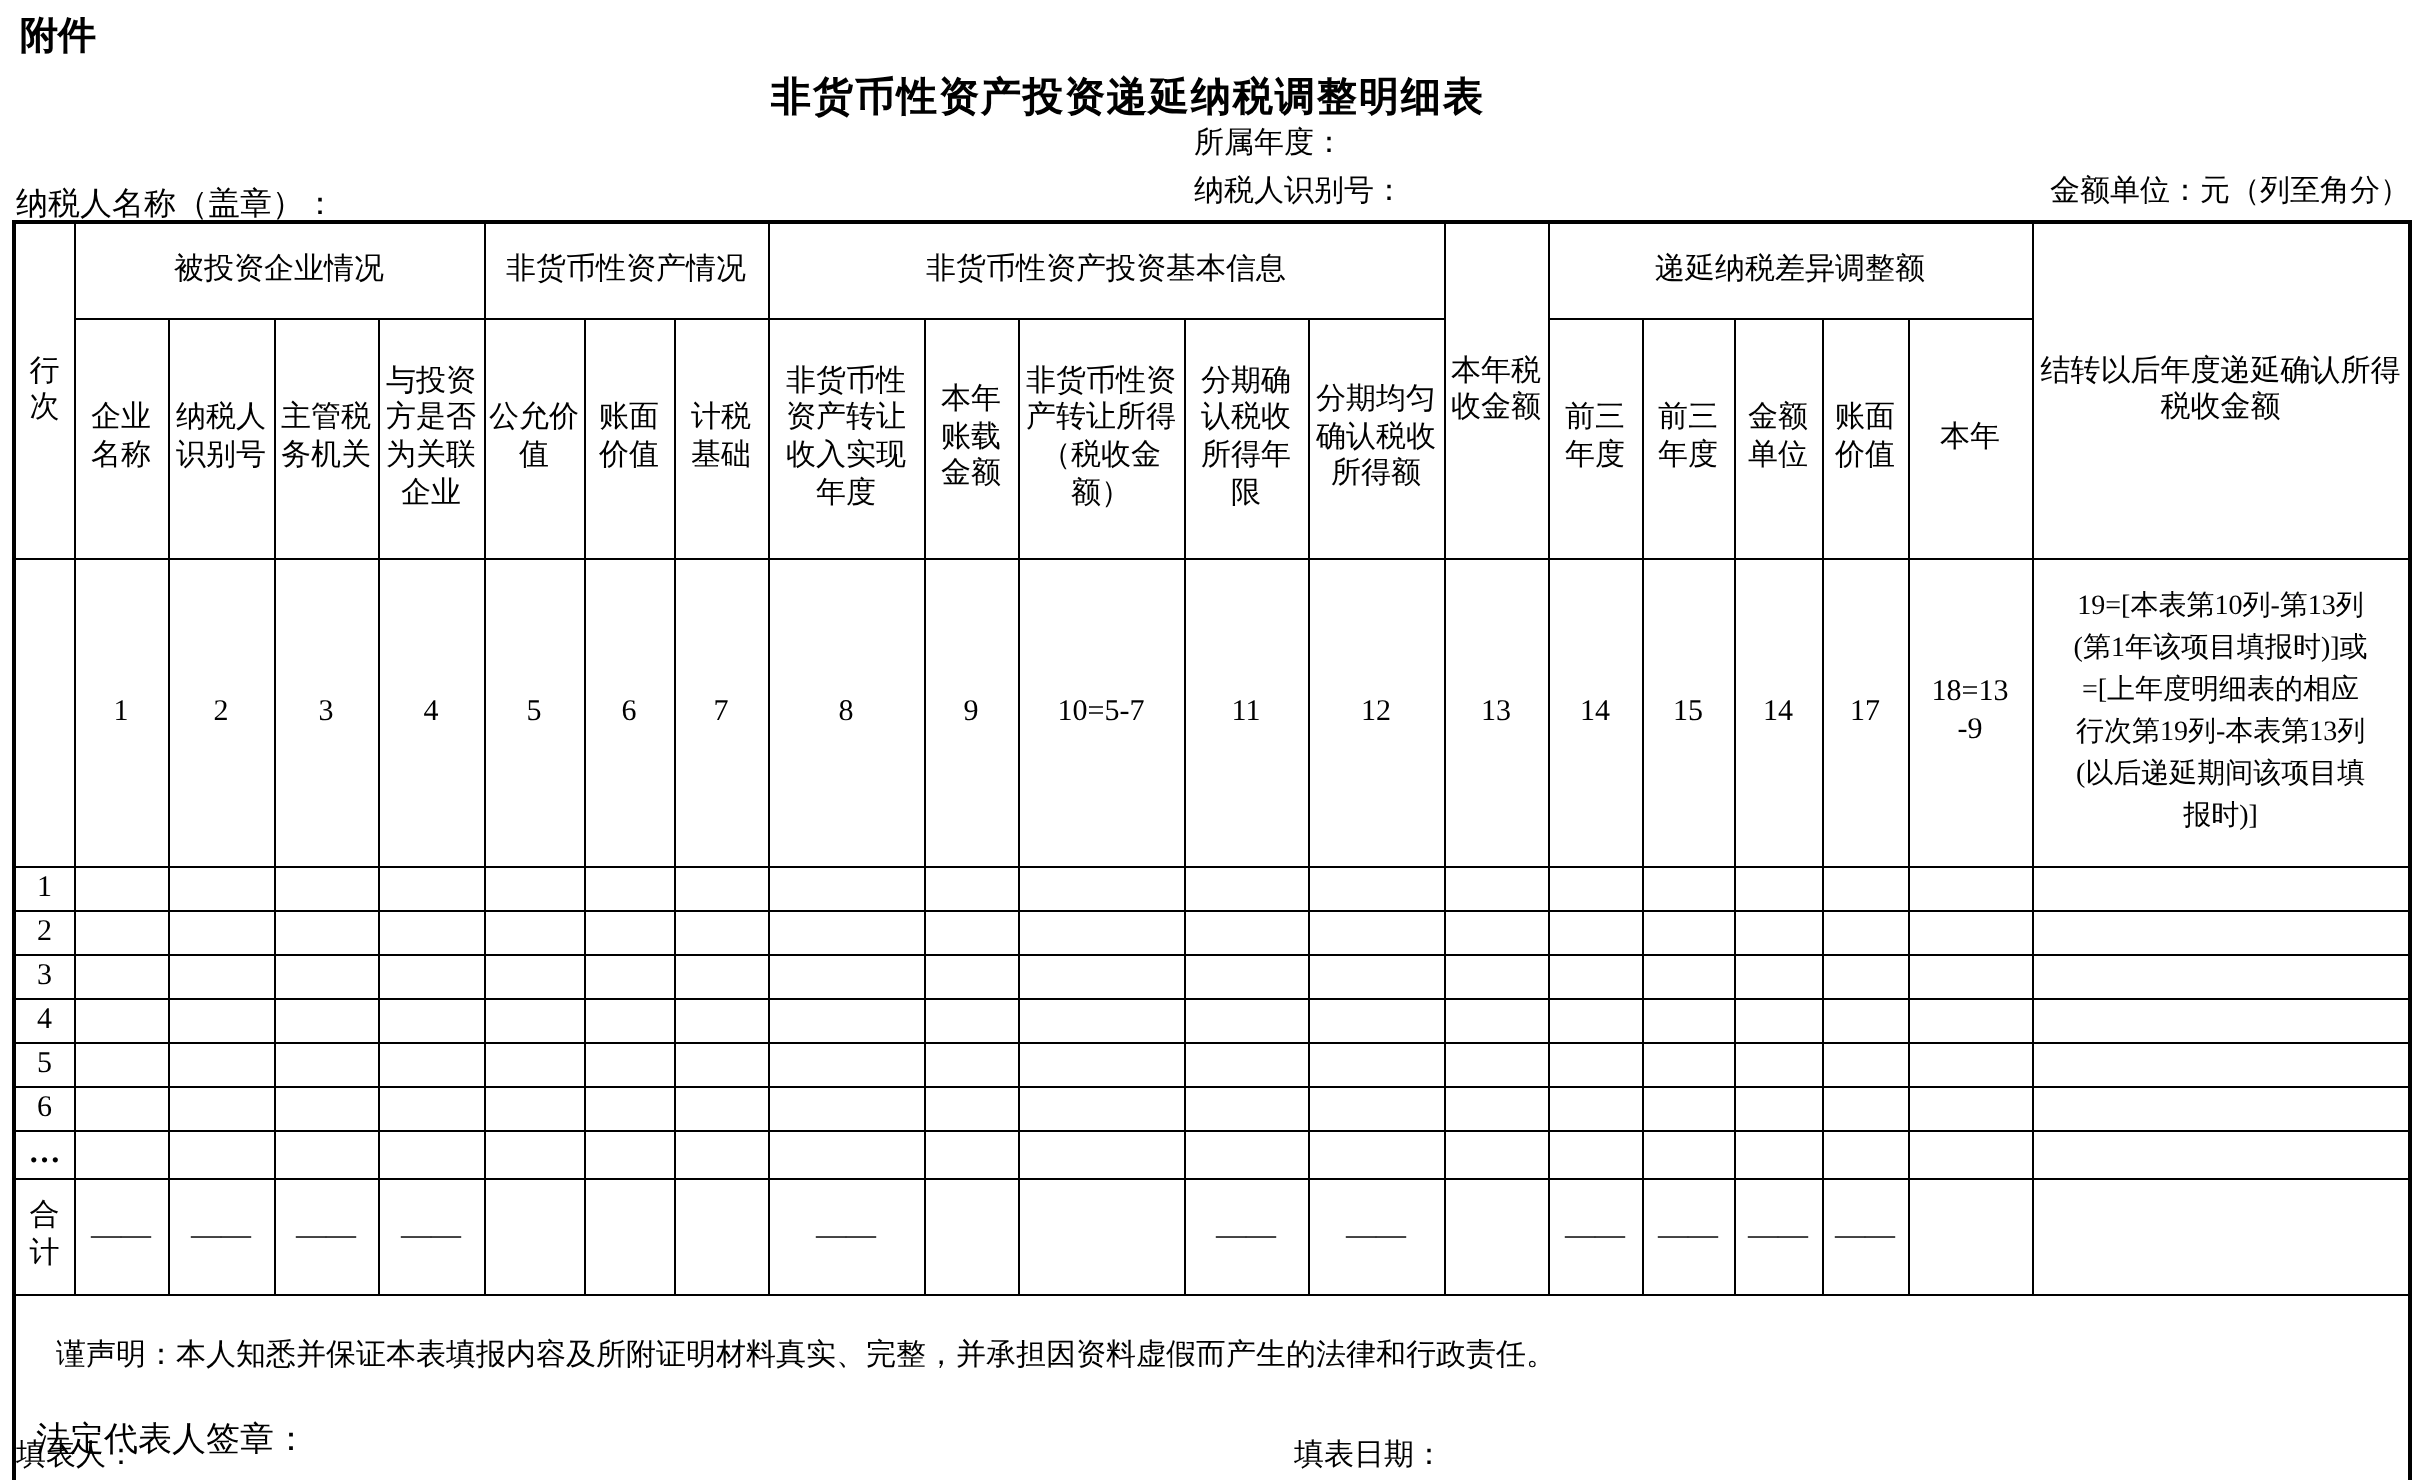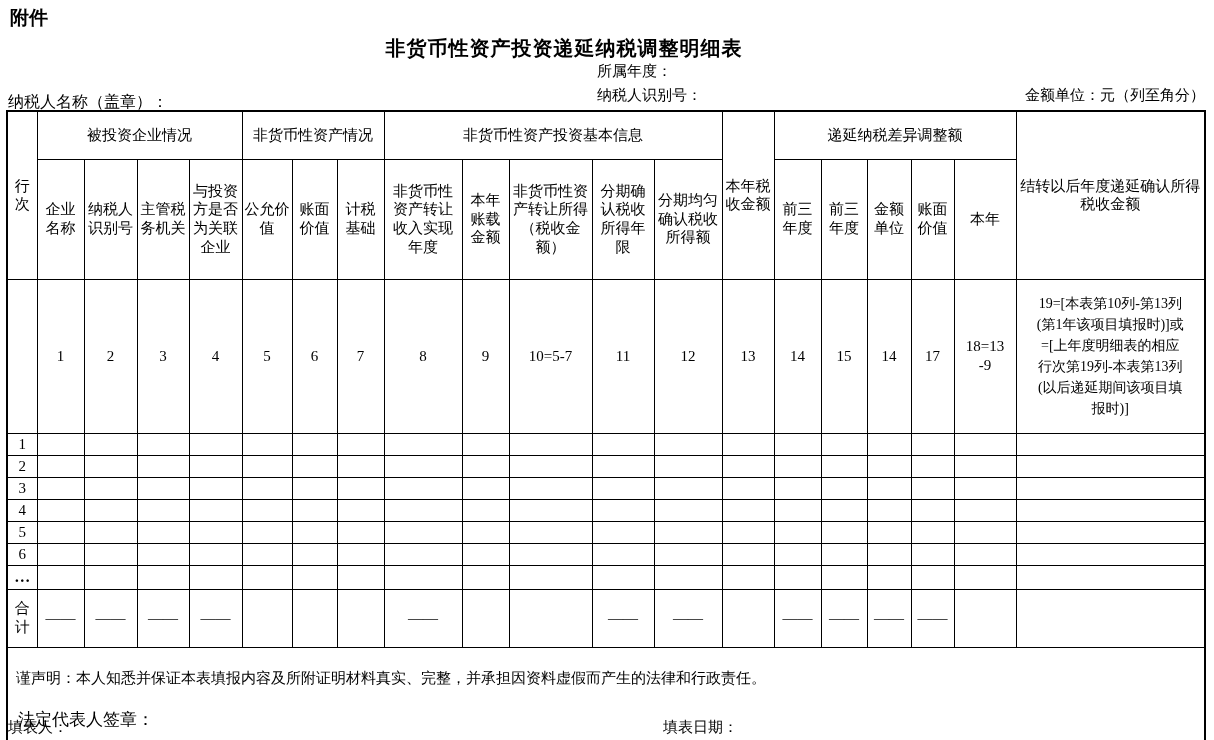--- a/index.html
+++ b/index.html
@@ -30,25 +30,25 @@
   td.code19{font-size:14px;line-height:1.5;padding:0 20px;}
 
   tbody.body-rows tr{height:22px;}
   tbody.body-rows tr:nth-child(7){height:24px;}
   tbody.body-rows tr:nth-child(8){height:58px;}
   tbody.body-rows td{font-size:15px;}
   td.rowlabel.dots{font-weight:bold;font-size:16px;}
 
   tr.decl-row{height:64px;}
   td.decl-cell{padding:0;vertical-align:top;text-align:left;}
-  .decl-text{font-size:15px;padding:3px 0 0 8px;white-space:normal;}
+  .decl-text{font-size:15px;padding:3px 0 0 20px;white-space:normal;}
   .decl-sign{font-size:17px;text-align:left;padding:2px 50px 0 10px;}
 
   .preparer{position:absolute;left:8px;top:718px;font-size:15px;}
-  .filldate{position:absolute;left:647px;top:718px;font-size:15px;margin-left:16px;}
+  .filldate{position:absolute;left:647px;top:718px;font-size:15px;}
 </style>
 </head>
 <body>
 
 <div class="page">
 
   <div class="attachment">附件</div>
   <div class="title">非货币性资产投资递延纳税调整明细表</div>
   <div class="period">所属年度：</div>
   <div class="name-label">纳税人名称（盖章）：</div>

